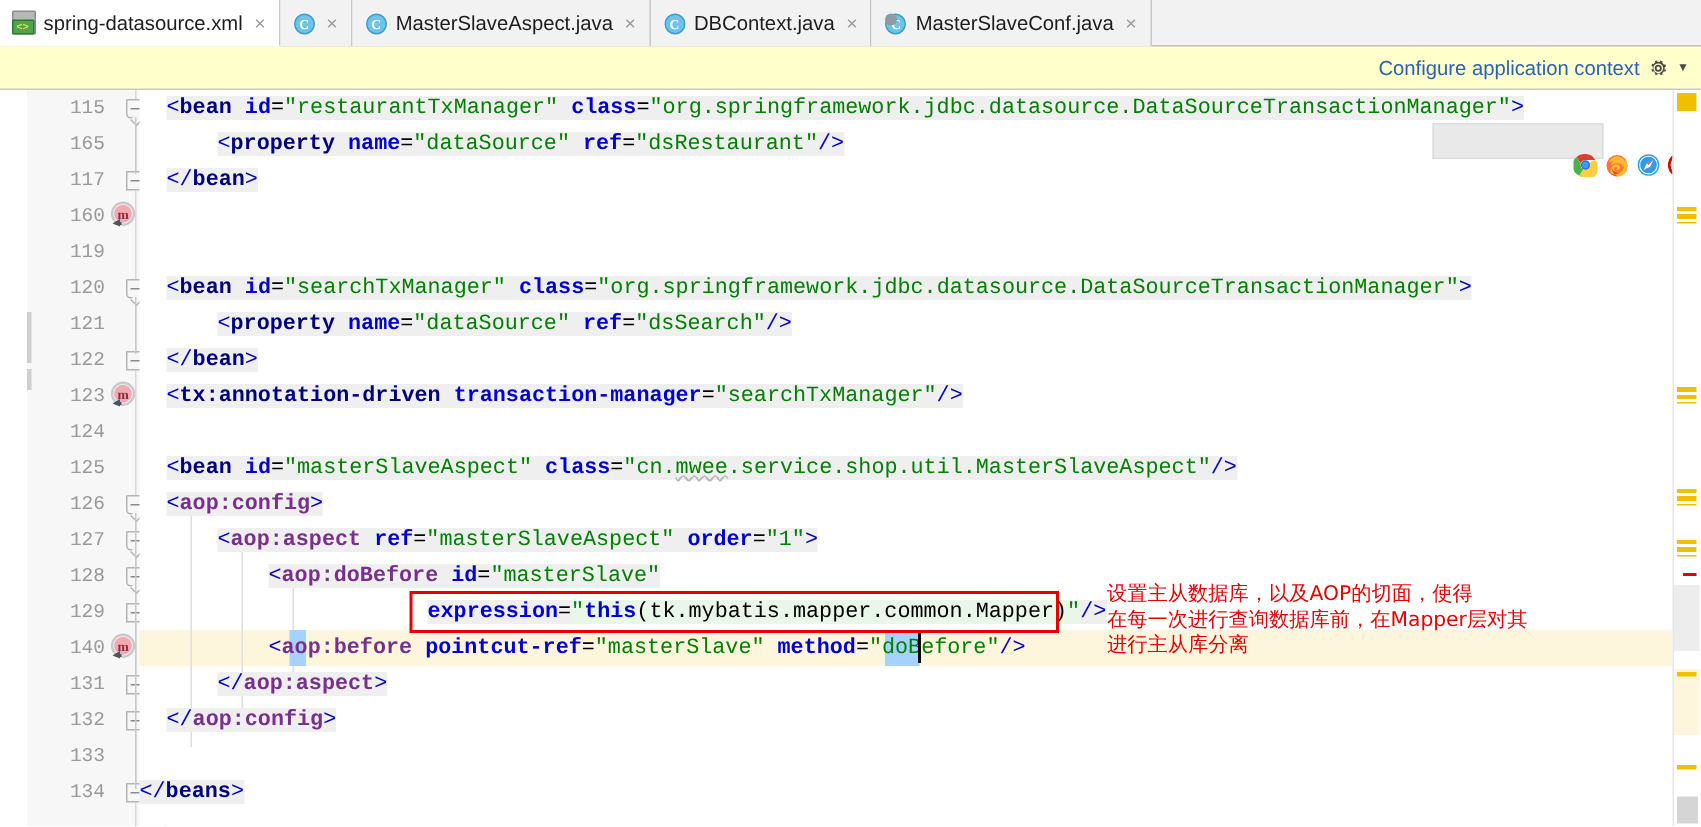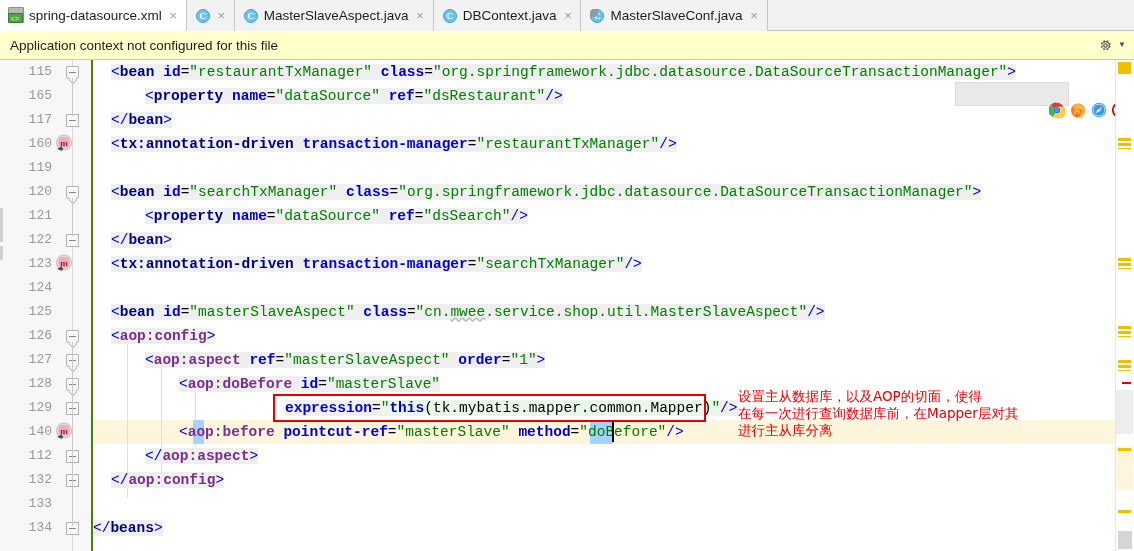--- a/index.html
+++ b/index.html
@@ -157,21 +157,21 @@
     left: 0; top: 60px;
     width: 1134px;
     height: 491px;
     background: #ffffff;
     overflow: hidden;
   }
 
   
   .gutter {
     position: absolute;
-    left: 0; top: 0;
+    left: 18px; top: 0;
     width: 93px; height: 491px;
     background: #f7f7f7;
     border-right: 2px solid #4d7c0f;
   }
   .gutter-sep {
     position: absolute;
     left: 72px; top: 0;
     width: 1px; height: 491px;
     background: #d8d8d8;
   }
@@ -410,22 +410,22 @@
           <span class="ico-java ico-java-conf">C</span>
         </span>
       <span class="tab-label">MasterSlaveConf.java</span>
       <span class="tab-close">×</span>
     </div>
 
     <div class="tabbar-filler"></div>
   </div>
 
   <div class="notifbar">
-    <span class="notif-text">Application context not configured for this file</span>
     <span class="notif-right">
+      <span class="notif-link">Configure application context</span>
       <span class="gear">
         <svg width="13" height="13" viewBox="0 0 16 16">
           <path fill="#4a4a4a" d="M8 5.1A2.9 2.9 0 1 0 8 10.9 2.9 2.9 0 1 0 8 5.1zM8 9.4A1.4 1.4 0 1 1 8 6.6 1.4 1.4 0 1 1 8 9.4z"></path>
           <path fill="#4a4a4a" d="M14.4 9.3l-1.2-.3a5.3 5.3 0 0 0 0-2l1.2-.3-.5-1.9-1.2.3a5.3 5.3 0 0 0-1.4-1.4l.3-1.2L9.7 1.6l-.3 1.2a5.3 5.3 0 0 0-2 0L7.1 1.6 5.2 2.1l.3 1.2A5.3 5.3 0 0 0 4.1 4.7L2.9 4.4 2.4 6.3l1.2.3a5.3 5.3 0 0 0 0 2l-1.2.3.5 1.9 1.2-.3a5.3 5.3 0 0 0 1.4 1.4l-.3 1.2 1.9.5.3-1.2a5.3 5.3 0 0 0 2 0l.3 1.2 1.9-.5-.3-1.2a5.3 5.3 0 0 0 1.4-1.4l1.2.3.5-1.9zM8 12a4 4 0 1 1 0-8 4 4 0 0 1 0 8z"></path>
         </svg>
       </span>
       <span class="gear-caret">▼</span>
     </span>
   </div>
 
@@ -443,21 +443,21 @@
       <div class="lnum" style="top:144px">121</div>
       <div class="lnum" style="top:168px">122</div>
       <div class="lnum" style="top:192px">123</div>
       <div class="lnum" style="top:216px">124</div>
       <div class="lnum" style="top:240px">125</div>
       <div class="lnum" style="top:264px">126</div>
       <div class="lnum" style="top:288px">127</div>
       <div class="lnum" style="top:312px">128</div>
       <div class="lnum" style="top:336px">129</div>
       <div class="lnum" style="top:360px">140</div>
-      <div class="lnum" style="top:384px">112</div>
+      <div class="lnum" style="top:384px">131</div>
       <div class="lnum" style="top:408px">132</div>
       <div class="lnum" style="top:432px">133</div>
       <div class="lnum" style="top:456px">134</div>
 
       <div class="fold start" style="top:6px"></div>
       <div class="fold" style="top:54px"></div>
       <div class="foldline" style="top:18px;height:38px"></div>
 
       <div class="fold start" style="top:126px"></div>
       <div class="fold" style="top:174px"></div>
@@ -524,21 +524,20 @@
       
       <div class="line" style="top:0px; left:18px"><span class="tagbg"><span class="t-br">&lt;</span><span class="t-tag">bean</span> <span class="t-attr">id</span><span class="t-eq">=</span><span class="t-val">"restaurantTxManager"</span> <span class="t-attr">class</span><span class="t-eq">=</span><span class="t-val">"org.springframework.jdbc.datasource.DataSourceTransactionManager"</span><span class="t-br">&gt;</span></span></div>
 
       
       <div class="line" style="top:24px; left:52px"><span class="tagbg"><span class="t-br">&lt;</span><span class="t-tag">property</span> <span class="t-attr">name</span><span class="t-eq">=</span><span class="t-val">"dataSource"</span> <span class="t-attr">ref</span><span class="t-eq">=</span><span class="t-val">"dsRestaurant"</span><span class="t-br">/&gt;</span></span></div>
 
       
       <div class="line" style="top:48px; left:18px"><span class="tagbg"><span class="t-br">&lt;/</span><span class="t-tag">bean</span><span class="t-br">&gt;</span></span></div>
 
       
-      <div class="line" style="top:72px; left:18px"><span class="tagbg"><span class="t-br">&lt;</span><span class="t-tag">tx:annotation-driven</span> <span class="t-attr">transaction-manager</span><span class="t-eq">=</span><span class="t-val">"restaurantTxManager"</span><span class="t-br">/&gt;</span></span></div>
 
       
       <div class="line" style="top:96px; left:18px"></div>
 
       
       <div class="line" style="top:120px; left:18px"><span class="tagbg"><span class="t-br">&lt;</span><span class="t-tag">bean</span> <span class="t-attr">id</span><span class="t-eq">=</span><span class="t-val">"searchTxManager"</span> <span class="t-attr">class</span><span class="t-eq">=</span><span class="t-val">"org.springframework.jdbc.datasource.DataSourceTransactionManager"</span><span class="t-br">&gt;</span></span></div>
 
       
       <div class="line" style="top:144px; left:52px"><span class="tagbg"><span class="t-br">&lt;</span><span class="t-tag">property</span> <span class="t-attr">name</span><span class="t-eq">=</span><span class="t-val">"dataSource"</span> <span class="t-attr">ref</span><span class="t-eq">=</span><span class="t-val">"dsSearch"</span><span class="t-br">/&gt;</span></span></div>
 

